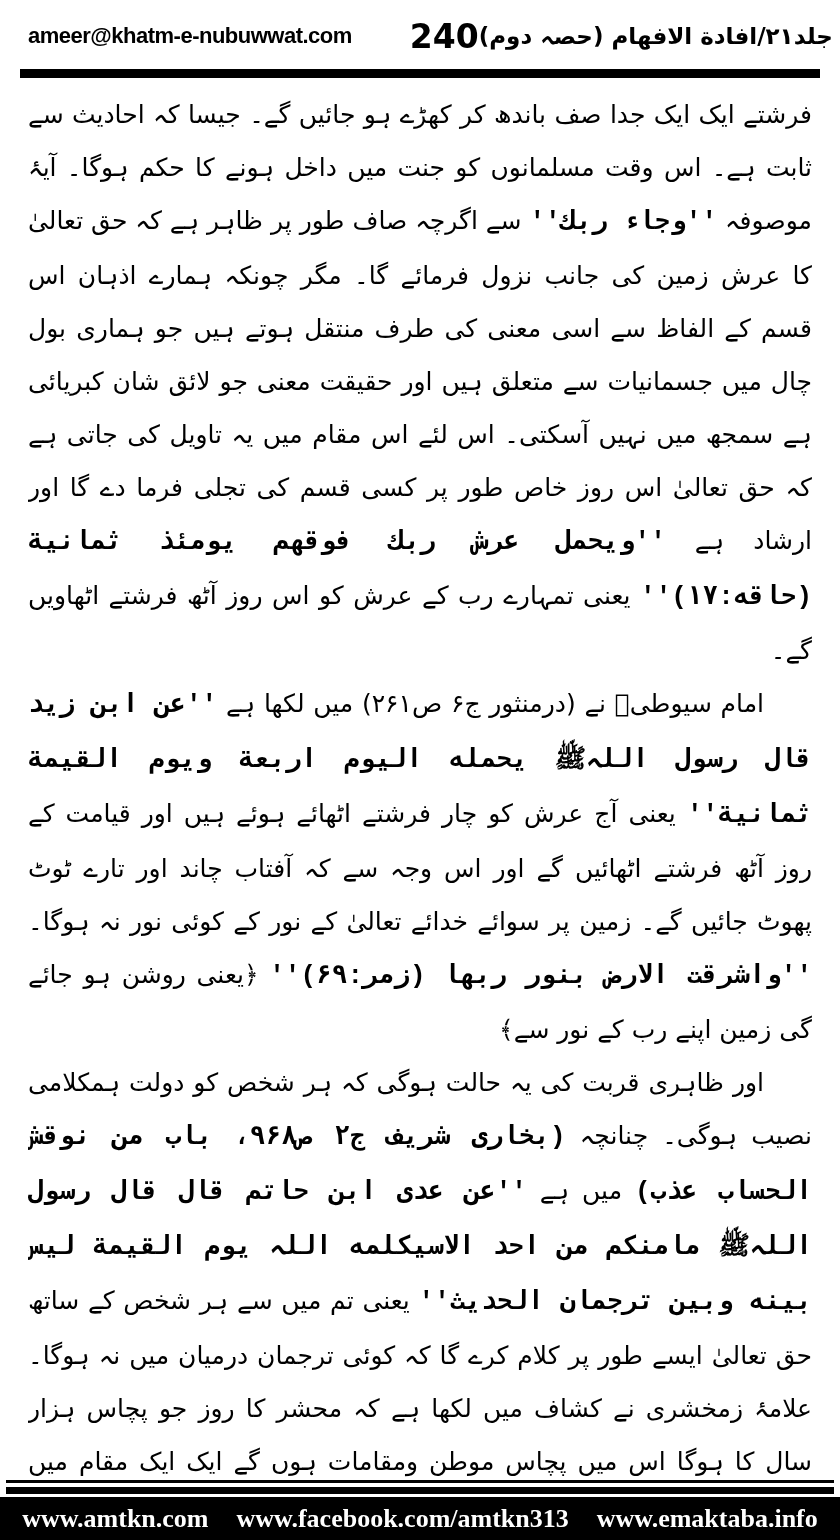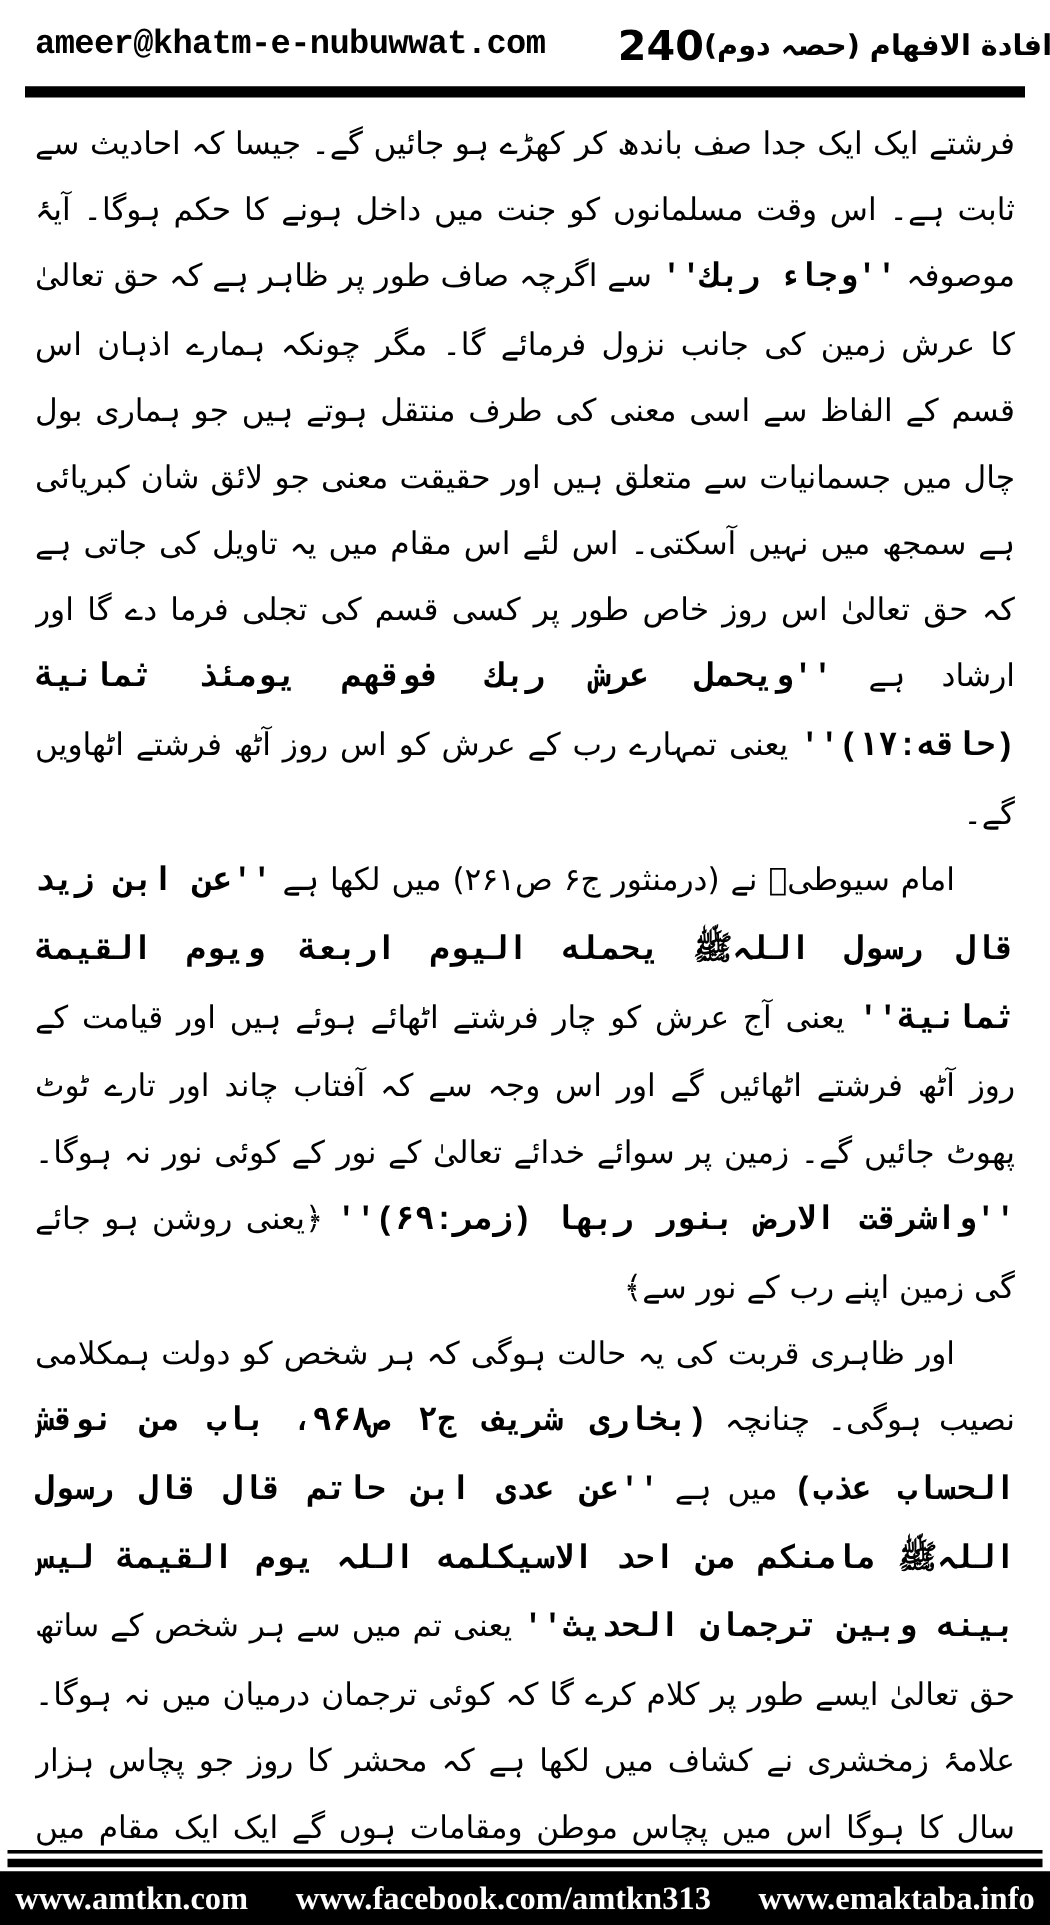--- a/index.html
+++ b/index.html
@@ -16,23 +16,23 @@
 
   
   .header {
     display: flex;
     align-items: center;
     justify-content: space-between;
     padding: 12px 22px 0 28px;
     height: 48px;
   }
   .header-email {
-    font-family: Liberation Mono, monospace;
+    font-family: Liberation Sans, sans-serif;
     font-weight: bold;
-    font-size: 27px;
+    font-size: 22px;
     letter-spacing: -0.5px;
     white-space: nowrap;
   }
   .header-pagenum {
     font-family: "DejaVu Sans", sans-serif;
     font-weight: bold;
     font-size: 33px;
     direction: rtl;
     margin-left: 18px;
     margin-right: auto;
@@ -75,21 +75,21 @@
   .footer-rule-gap   { height: 4px; background: #fff; }
   .footer-rule-thick { height: 7px; background: #000; margin: 0 6px; }
   .footer-rule-gap2  { height: 3px; background: #fff; }
   .footer-bar {
     height: 43px;
     background: #000;
     color: #fff;
     display: flex;
     align-items: center;
     justify-content: center;
-    gap: 38px;
+    gap: 28px;
   }
   .footer-link {
     font-family: "Liberation Serif", serif;
     font-weight: bold;
     font-size: 26px;
     white-space: nowrap;
   }
 </style>
 </head>
 <body>

